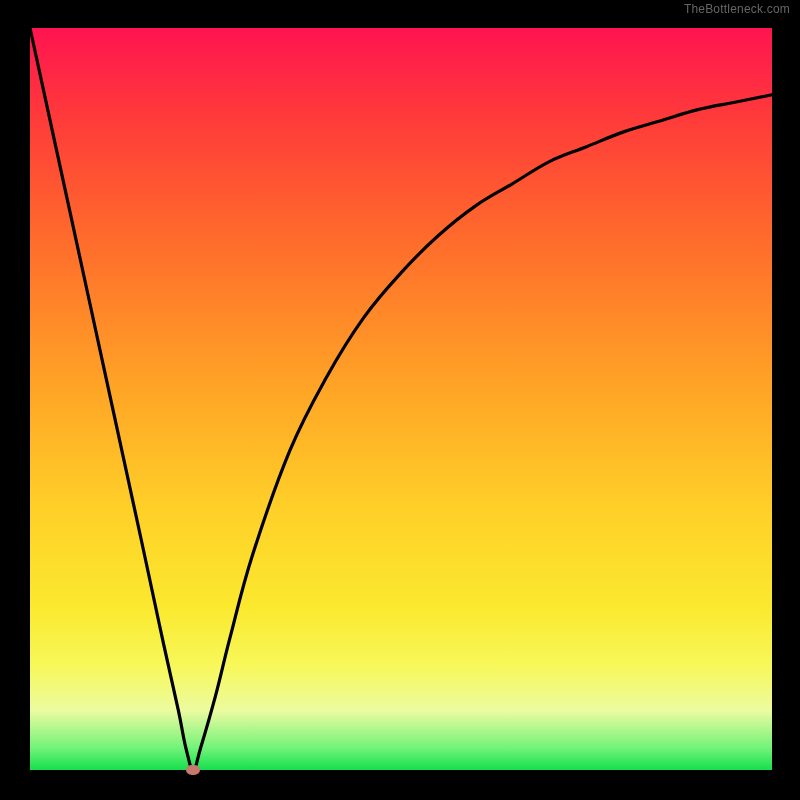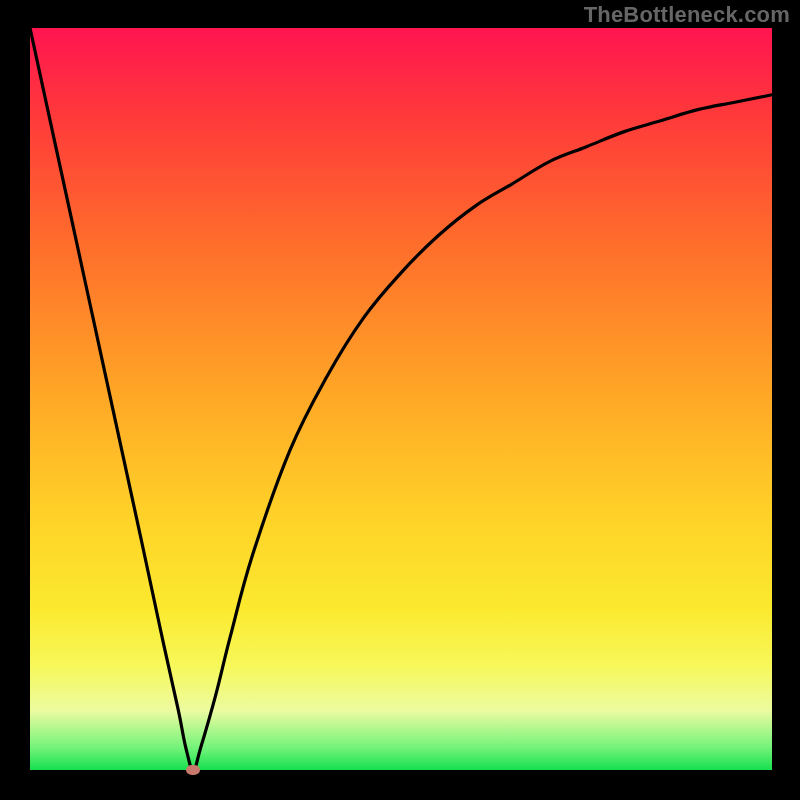--- a/index.html
+++ b/index.html
@@ -15,22 +15,22 @@
     position: relative;
     width: 800px;
     height: 800px;
     background: #000;
   }
   .watermark {
     position: absolute;
     top: 2px;
     right: 10px;
     color: #666;
-    font-size: 22px;
-    font-weight: 700;
+    font-size: 12px;
+    font-weight: 400;
     letter-spacing: 0.2px;
     z-index: 5;
   }
   .plot-area {
     position: absolute;
     left: 30px;
     top: 28px;
     width: 742px;
     height: 742px;
     background: linear-gradient(

